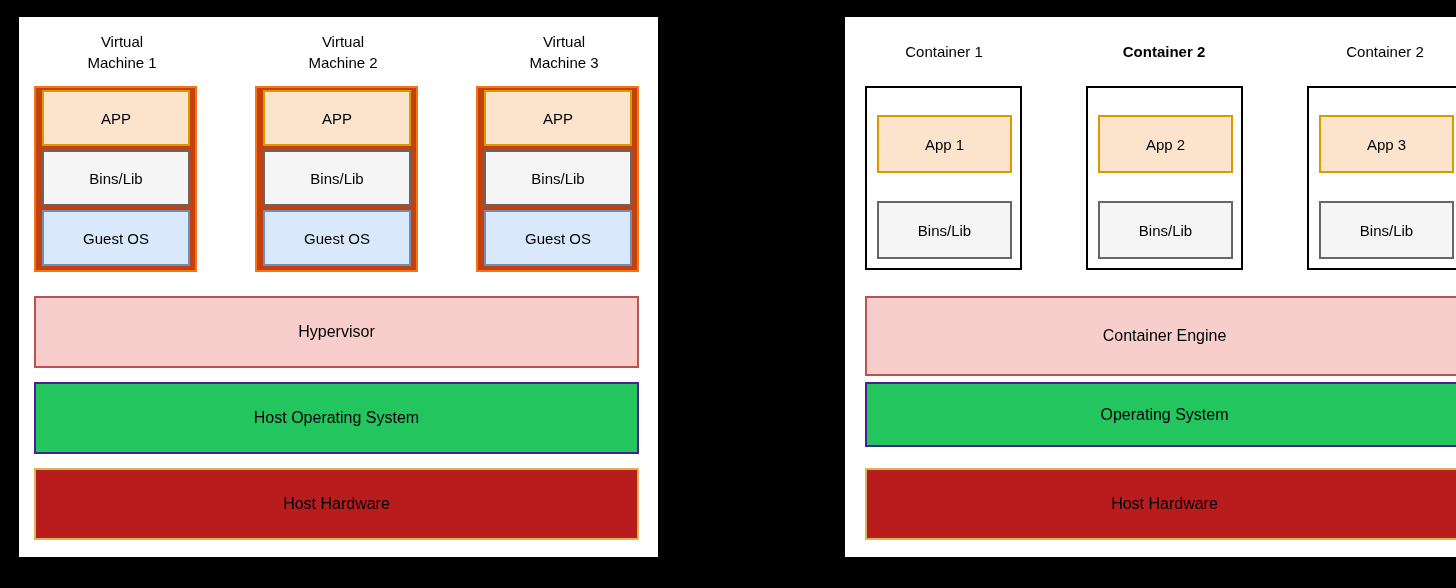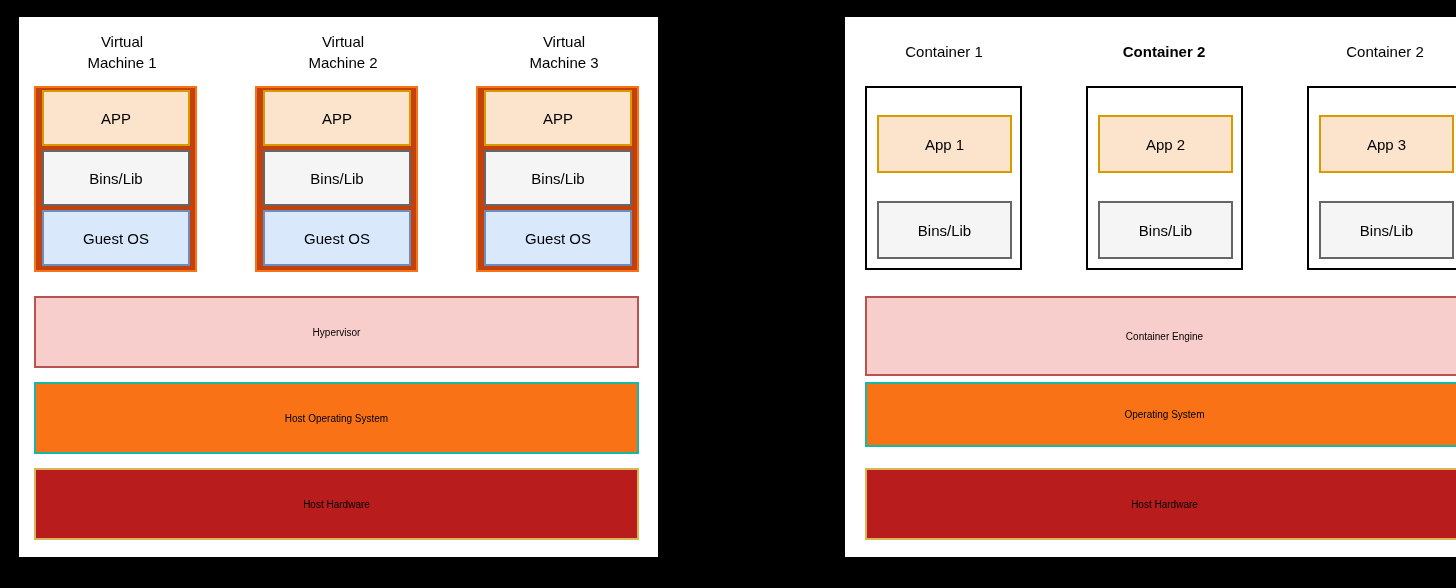--- a/index.html
+++ b/index.html
@@ -86,25 +86,25 @@
   .cont-box.app  { top: 27px;  background:#fce4cc; border:2px solid #d79b00; }
   .cont-box.bins { top: 113px; background:#f5f5f5; border:2px solid #666666; }
 
   
   .layer {
     position: absolute;
     box-sizing: border-box;
     display: flex;
     align-items: center;
     justify-content: center;
-    font-size: 10px;
+    font-size: 16px;
     color: #000000;
   }
   .layer.engine { background:#f8cecc; border:2px solid #b85450; }
-  .layer.os     { background:#f97316; border:2px solid #14b8a6; }
+  .layer.os     { background:#22c55e; border:2px solid #4c1d95; }
   .layer.hw     { background:#b91c1c; border:2px solid #d6b656; }
 </style>
 </head>
 <body>
 
 <div class="panel" id="vm-panel">
 
   <div class="col-label" style="left:14px; top:14px; width:178px;">Virtual
 Machine 1</div>
   <div class="col-label" style="left:235px; top:14px; width:178px;">Virtual

